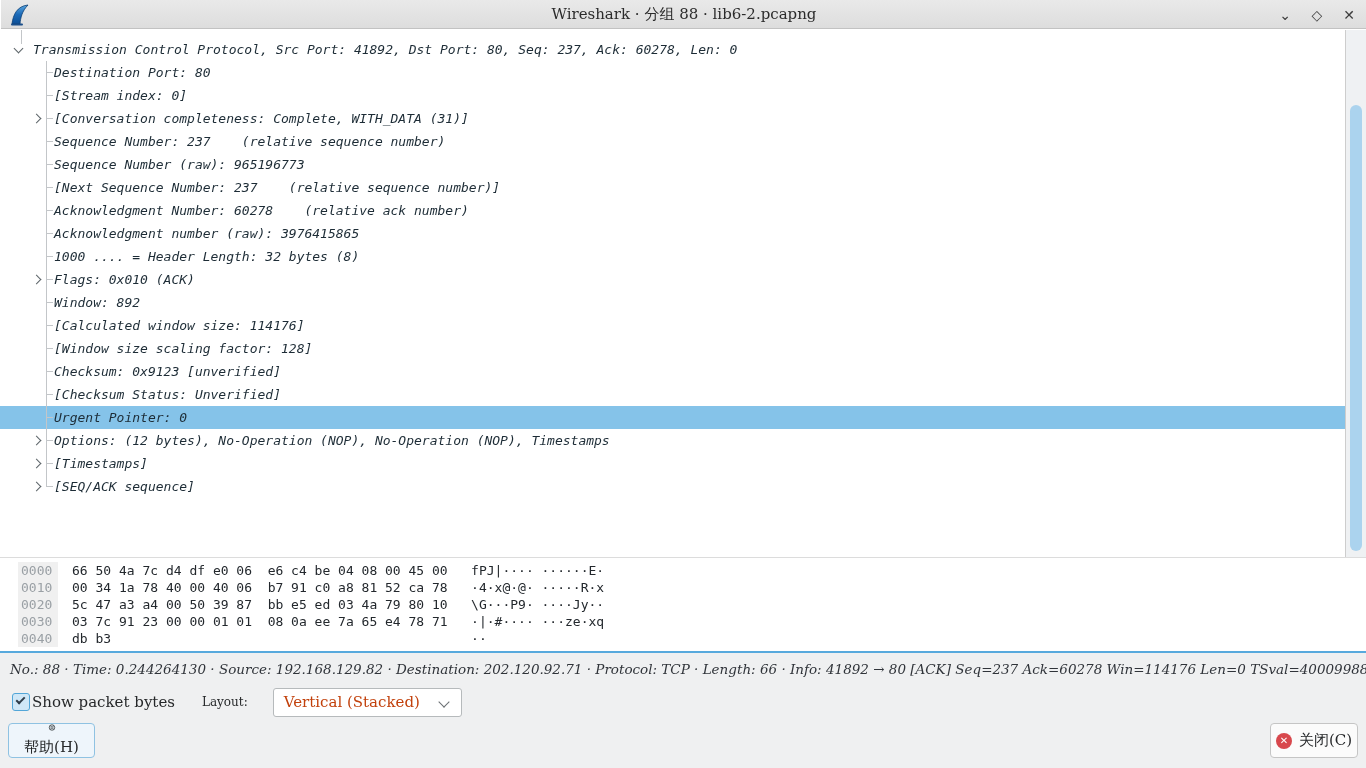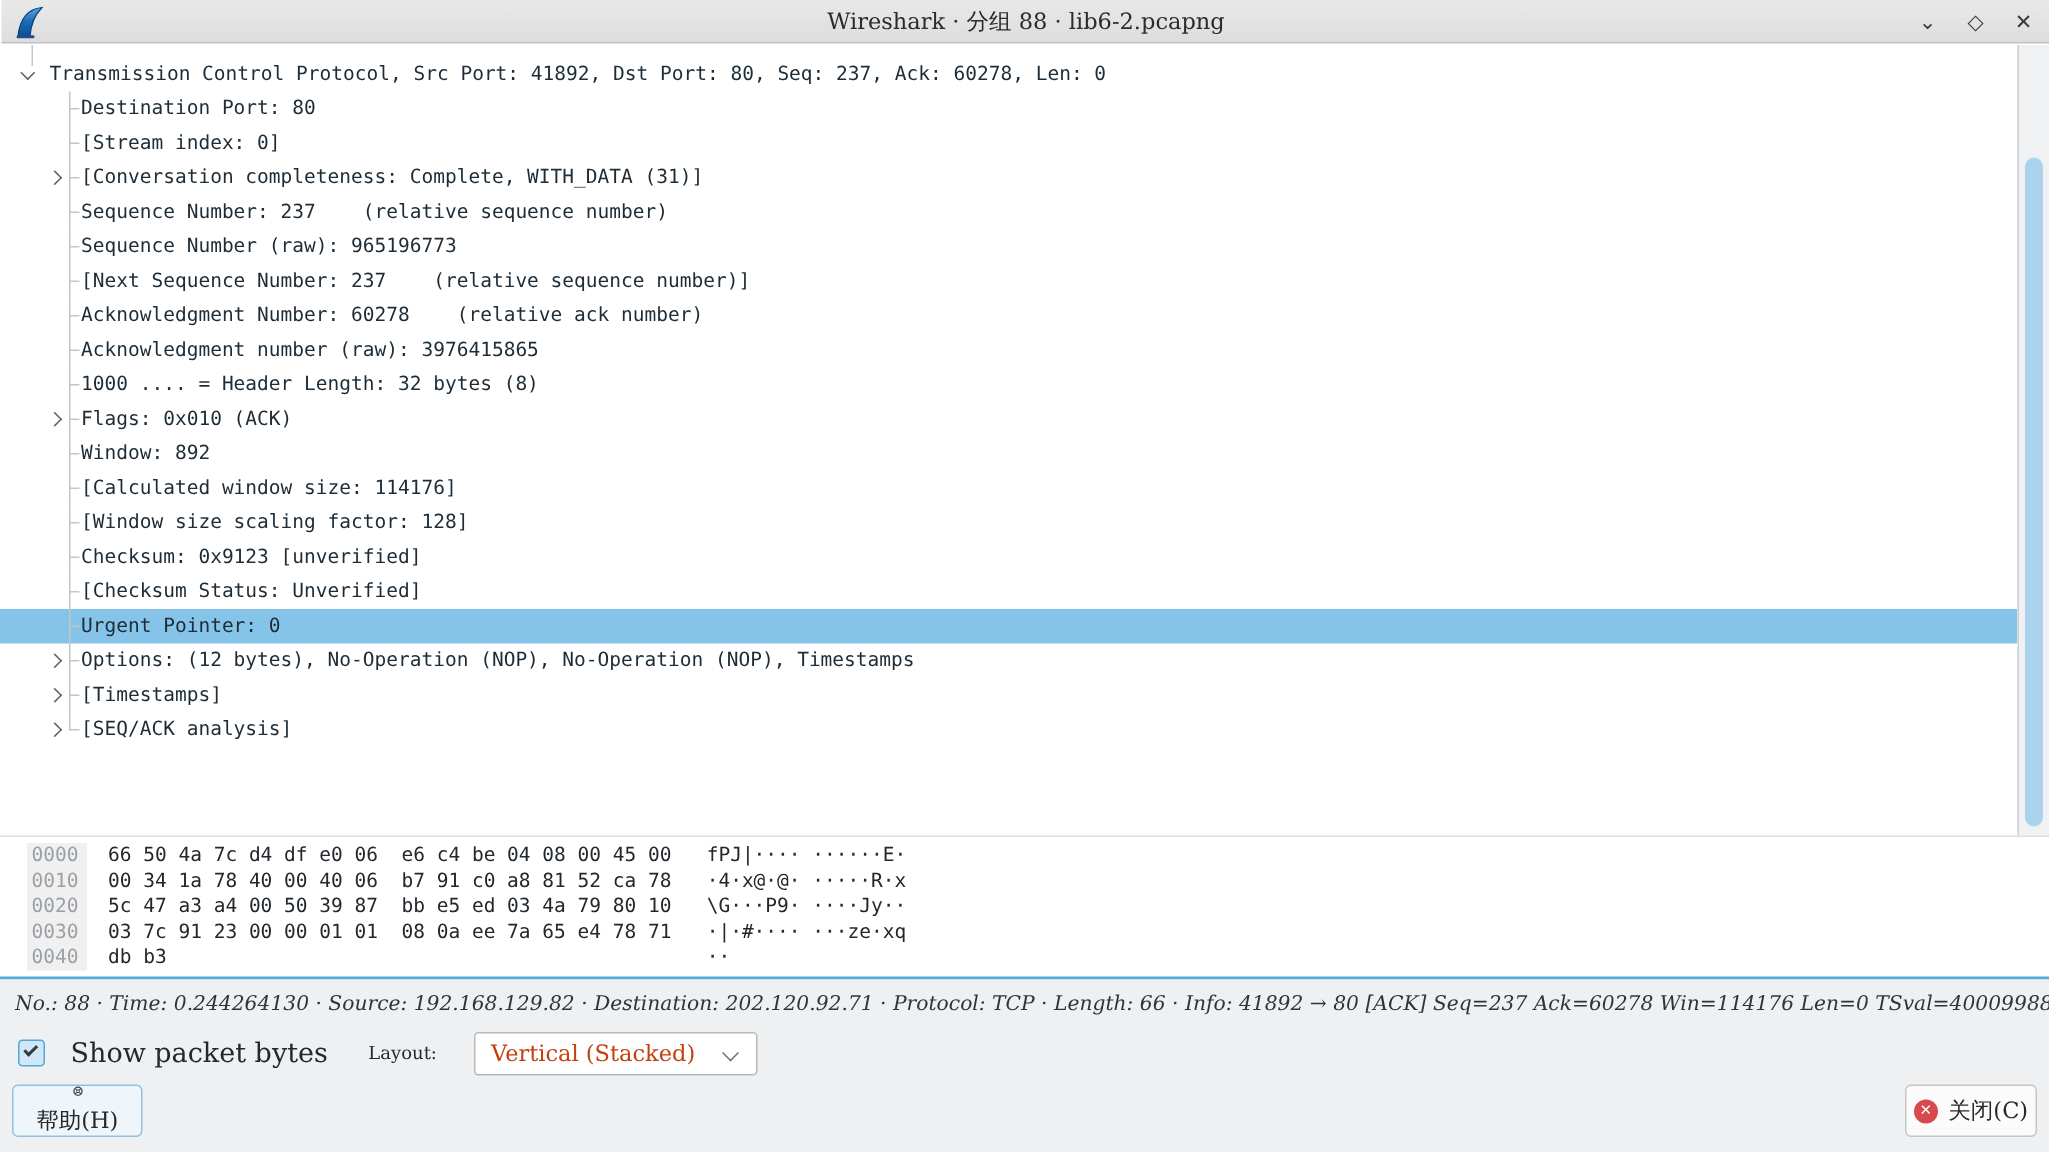--- a/index.html
+++ b/index.html
@@ -24,21 +24,21 @@
   .tree-stub { position:absolute; left:21px; top:0; width:1px; height:14px; background:#c3c6c9; }
   .tree-row { position:relative; height:23px; line-height:23px;
     font-family:"DejaVu Sans Mono", monospace; font-size:13px; color:#1d2c36;
     white-space:pre; }
   .tree-row.selected { background:#85c3e9; }
   .tree-row.child::before { content:""; position:absolute; left:46px; top:0; bottom:0;
     width:1px; background:#c3c6c9; }
   .tree-row.child.last::before { bottom:auto; height:12px; }
   .tree-row.child::after { content:""; position:absolute; left:46px; top:11px;
     width:7px; height:1px; background:#c3c6c9; }
-  .label { position:absolute; top:0; }
+  .label { position:absolute; top:0;font-style:italic; }
   .label.lv0 { left:33px; }
   .label.lv1 { left:54px; }
   .chev { position:absolute; width:7px; height:7px; z-index:2;
     border-right:1.6px solid #5c6468; border-bottom:1.6px solid #5c6468; }
   .chev.expanded { transform:rotate(45deg); top:7px; }
   .chev.collapsed { transform:rotate(-45deg); top:8px; }
   .chev.lv0 { left:15px; }
   .chev.lv1 { left:33px; }
 
   
@@ -70,21 +70,21 @@
   .status-line { position:absolute; top:8px; left:10px; font-style:italic;
     font-size:13.5px; color:#30343a; white-space:pre; }
 
   .controls-row { position:absolute; top:33px; left:12px; height:32px;
     display:flex; align-items:center; }
   .checkbox { width:18px; height:18px; border:1px solid #52a6d8; border-radius:3px;
     background:#cfe7f7; position:relative; }
   .checkbox .check { position:absolute; left:3px; top:3px; width:9px; height:5px;
     border-left:2px solid #2f3d4a; border-bottom:2px solid #2f3d4a;
     transform:rotate(-45deg); }
-  .cb-label { font-size:18px; color:#26282a; margin-left:17px; }
+  .cb-label { font-size:15px; color:#26282a; margin-left:2px; }
   .layout-label { font-size:12px; color:#26282a; margin-left:27px; }
   .dropdown { margin-left:25px; width:189px; height:29px; background:#fff;
     border:1px solid #b6babc; border-radius:3px; position:relative;
     font-size:15px; color:#c2410c; line-height:27px; padding-left:10px; }
   .dd-chev { position:absolute; right:13px; top:9px; width:8px; height:8px;
     border-right:1.5px solid #6a6f73; border-bottom:1.5px solid #6a6f73;
     transform:rotate(45deg); }
 
   .btn { position:absolute; top:70px; height:35px; border-radius:4px;
     display:flex; align-items:center; justify-content:center; gap:7px;
@@ -132,21 +132,21 @@
     <div class="tree-row child"><span class="label lv1">1000 .... = Header Length: 32 bytes (8)</span></div>
     <div class="tree-row child"><span class="chev collapsed lv1"></span><span class="label lv1">Flags: 0x010 (ACK)</span></div>
     <div class="tree-row child"><span class="label lv1">Window: 892</span></div>
     <div class="tree-row child"><span class="label lv1">[Calculated window size: 114176]</span></div>
     <div class="tree-row child"><span class="label lv1">[Window size scaling factor: 128]</span></div>
     <div class="tree-row child"><span class="label lv1">Checksum: 0x9123 [unverified]</span></div>
     <div class="tree-row child"><span class="label lv1">[Checksum Status: Unverified]</span></div>
     <div class="tree-row child selected"><span class="label lv1">Urgent Pointer: 0</span></div>
     <div class="tree-row child"><span class="chev collapsed lv1"></span><span class="label lv1">Options: (12 bytes), No-Operation (NOP), No-Operation (NOP), Timestamps</span></div>
     <div class="tree-row child"><span class="chev collapsed lv1"></span><span class="label lv1">[Timestamps]</span></div>
-    <div class="tree-row child last"><span class="chev collapsed lv1"></span><span class="label lv1">[SEQ/ACK analysis]</span></div>
+    <div class="tree-row child last"><span class="chev collapsed lv1"></span><span class="label lv1">[SEQ/ACK sequence]</span></div>
   </div>
 
 <div class="vscroll">
   <div class="vscroll-thumb"></div>
 </div>
 
 <div class="pane-divider"></div>
 
 <div class="hex"><div class="hex-row"><span class="off">0000</span><span class="hx1">66 50 4a 7c d4 df e0 06</span><span class="hx2">e6 c4 be 04 08 00 45 00</span><span class="as1">fPJ|····</span><span class="as2">······E·</span></div><div class="hex-row"><span class="off">0010</span><span class="hx1">00 34 1a 78 40 00 40 06</span><span class="hx2">b7 91 c0 a8 81 52 ca 78</span><span class="as1">·4·x@·@·</span><span class="as2">·····R·x</span></div><div class="hex-row"><span class="off">0020</span><span class="hx1">5c 47 a3 a4 00 50 39 87</span><span class="hx2">bb e5 ed 03 4a 79 80 10</span><span class="as1">\G···P9·</span><span class="as2">····Jy··</span></div><div class="hex-row"><span class="off">0030</span><span class="hx1">03 7c 91 23 00 00 01 01</span><span class="hx2">08 0a ee 7a 65 e4 78 71</span><span class="as1">·|·#····</span><span class="as2">···ze·xq</span></div><div class="hex-row"><span class="off">0040</span><span class="hx1">db b3</span><span class="hx2"></span><span class="as1">··</span><span class="as2"></span></div></div>
 <div class="hex-focus-line"></div>

